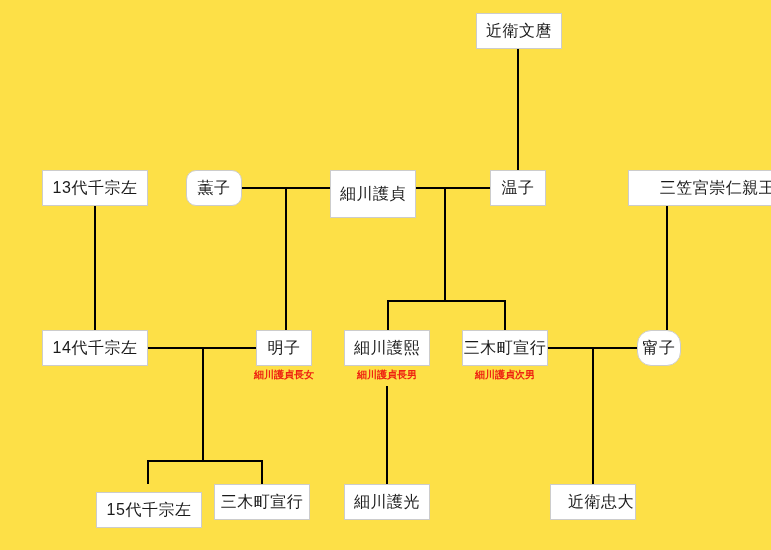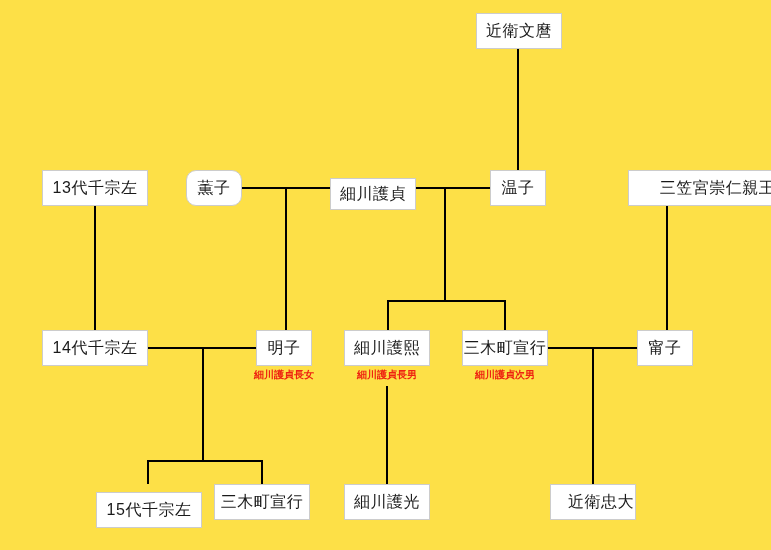--- a/index.html
+++ b/index.html
@@ -69,28 +69,28 @@
     <div class="edge edge-v" style="left: 202px; top: 347px; height: 114px;"></div>
     <div class="edge edge-h" style="left: 147px; top: 460px; width: 116px;"></div>
     <div class="edge edge-v" style="left: 147px; top: 460px; height: 24px;"></div>
     <div class="edge edge-v" style="left: 261px; top: 460px; height: 24px;"></div>
     <div class="edge edge-v" style="left: 386px; top: 386px; height: 98px;"></div>
     <div class="edge edge-h" style="left: 548px; top: 347px; width: 89px;"></div>
     <div class="edge edge-v" style="left: 592px; top: 347px; height: 137px;"></div>
     <div class="node" style="left: 476px; top: 13px; width: 86px; height: 36px;">近衛文麿</div>
     <div class="node" style="left: 42px; top: 170px; width: 106px; height: 36px;">13代千宗左</div>
     <div class="node" style="left: 186px; top: 170px; width: 56px; height: 36px; border-radius: 10px;">薫子</div>
-    <div class="node" style="left: 330px; top: 178px; width: 86px; height: 32px;">細川護貞</div>
+    <div class="node" style="left: 330px; top: 170px; width: 86px; height: 48px;">細川護貞</div>
     <div class="node" style="left: 490px; top: 170px; width: 56px; height: 36px;">温子</div>
     <div class="node" style="left: 628px; top: 170px; width: 148px; height: 36px; padding-left: 31px;">三笠宮崇仁親王</div>
     <div class="node" style="left: 42px; top: 330px; width: 106px; height: 36px;">14代千宗左</div>
     <div class="node" style="left: 256px; top: 330px; width: 56px; height: 36px;">明子</div>
     <div class="node" style="left: 344px; top: 330px; width: 86px; height: 36px;">細川護熙</div>
     <div class="node" style="left: 462px; top: 330px; width: 86px; height: 36px;">三木町宣行</div>
-    <div class="node" style="left: 637px; top: 330px; width: 56px; height: 36px;">甯子</div>
+    <div class="node" style="left: 637px; top: 330px; width: 44px; height: 36px; border-radius: 14px;">甯子</div>
     <div class="node" style="left: 96px; top: 492px; width: 106px; height: 36px;">15代千宗左</div>
     <div class="node" style="left: 214px; top: 484px; width: 96px; height: 36px;">三木町宣行</div>
     <div class="node" style="left: 344px; top: 484px; width: 86px; height: 36px;">細川護光</div>
     <div class="node" style="left: 550px; top: 484px; width: 86px; height: 36px; padding-left: 16px;">近衛忠大</div>
     <div class="note" style="left: 244px; top: 370px; width: 80px;">細川護貞長女</div>
     <div class="note" style="left: 347px; top: 370px; width: 80px;">細川護貞長男</div>
     <div class="note" style="left: 465px; top: 370px; width: 80px;">細川護貞次男</div>
   </div>
 
 </body></html>

